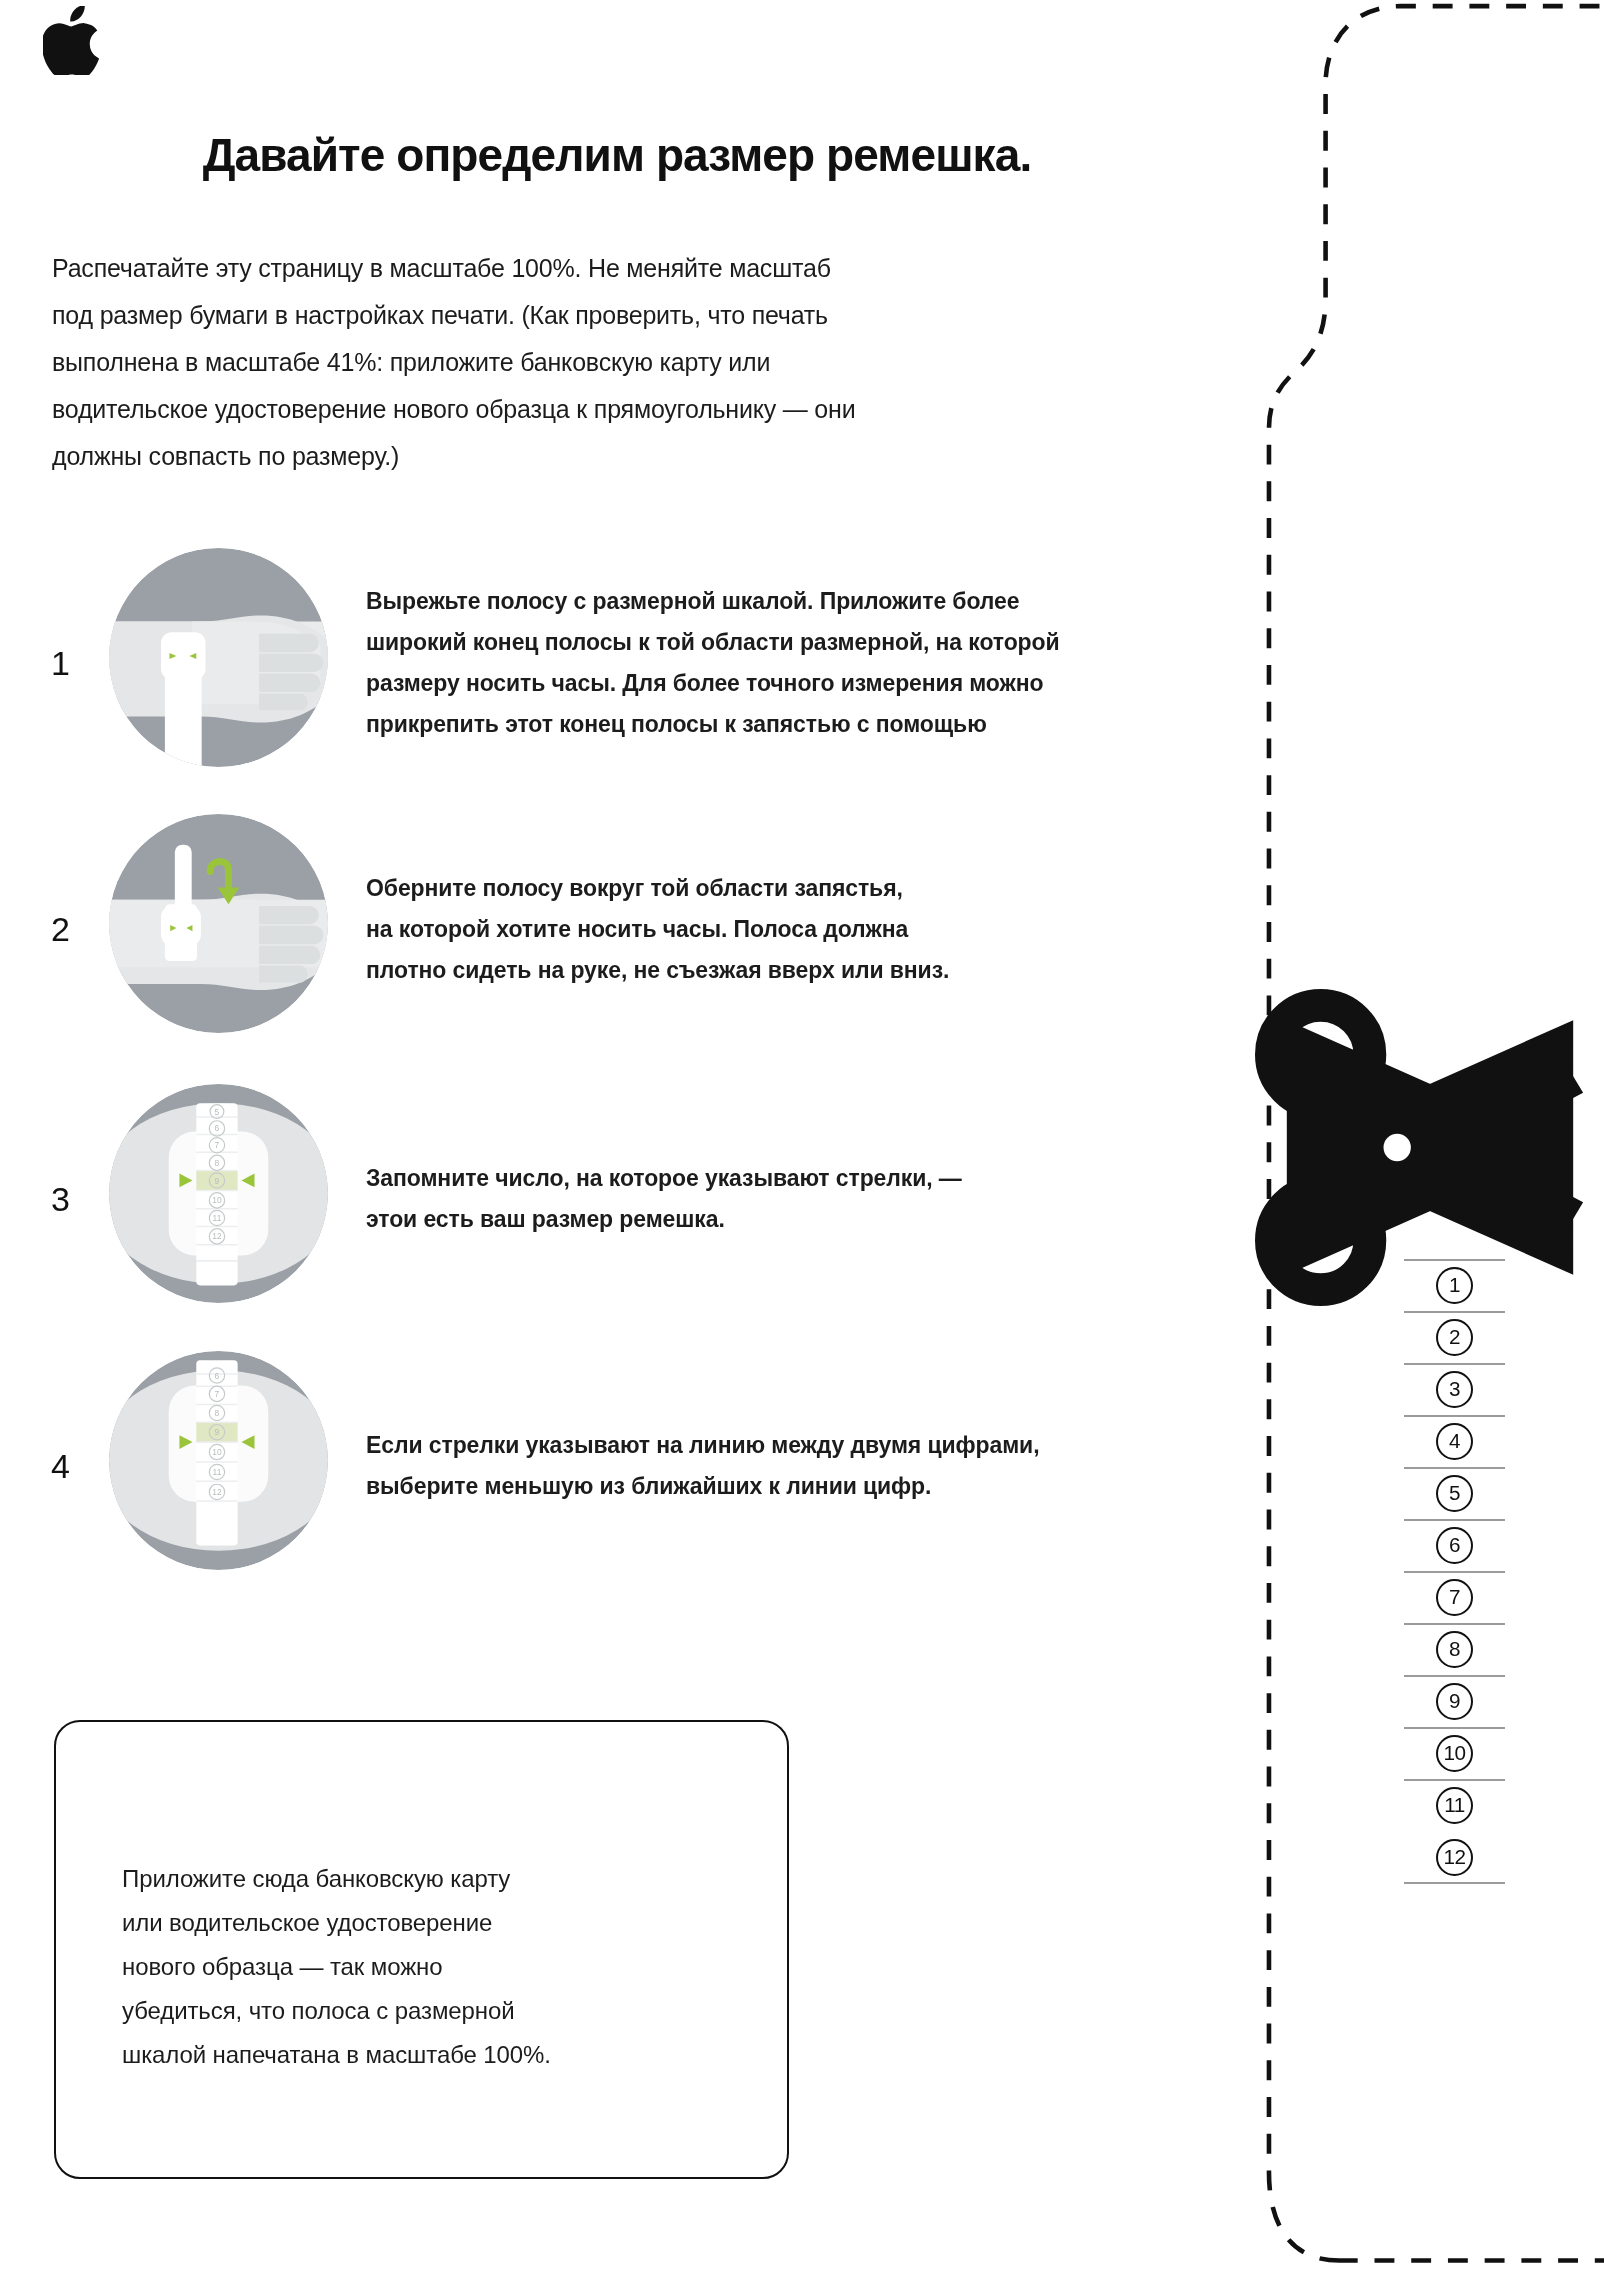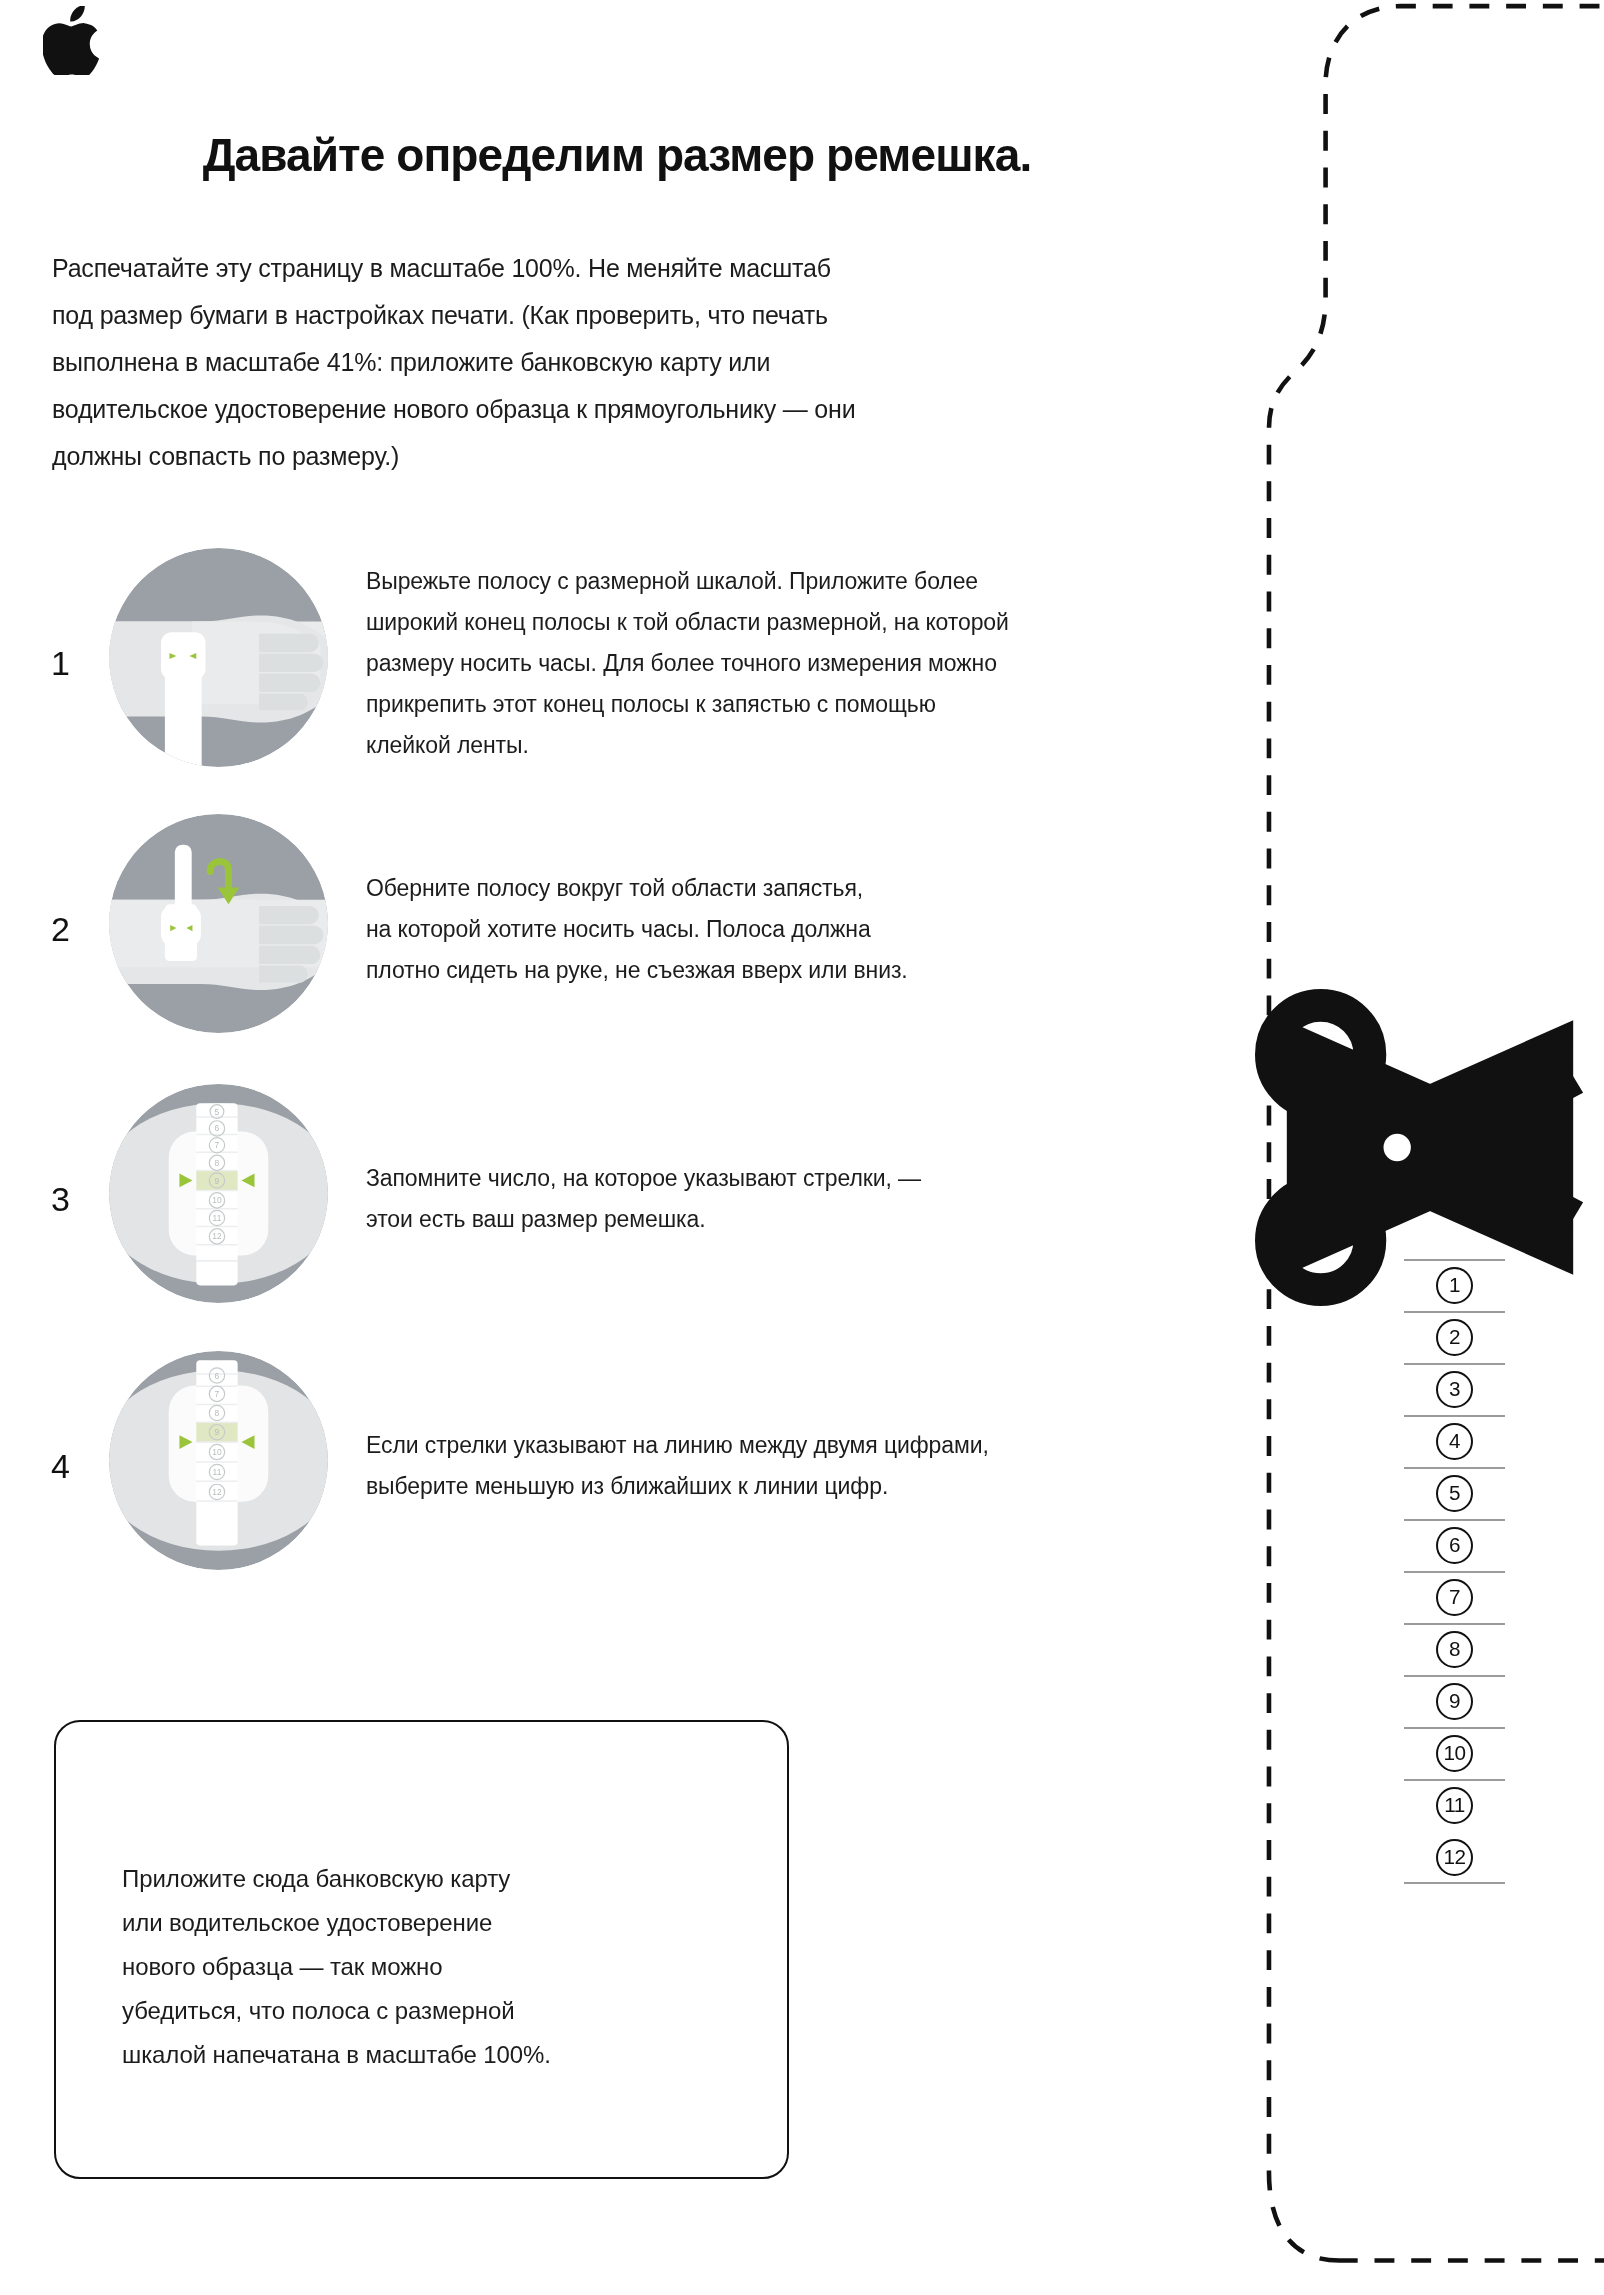--- a/index.html
+++ b/index.html
@@ -41,20 +41,21 @@
   }
   .step-fig{
     position:absolute;left:109px;top:12.2px;width:219px;height:219px;
     border-radius:50%;overflow:hidden;background:#ffffff;
   }
   .step-fig svg{display:block;width:219px;height:219px;}
   .step-text{
     position:absolute;left:366px;top:50%;transform:translateY(-50%);
     width:842px;font-size:23px;line-height:41px;color:#1c1c1c;
     letter-spacing:-0.1px;
+    font-weight:bold;
   }
   .step-text span{display:block;white-space:nowrap;}
 
   
   #step-1{position:absolute;top:0;left:0;right:0;height:253px;}
   #step-2{position:absolute;top:266px;left:0;right:0;height:253px;}
   #step-3{position:absolute;top:536px;left:0;right:0;height:253px;}
   #step-4{position:absolute;top:803px;left:0;right:0;height:253px;}
 
   
@@ -137,21 +138,20 @@
             <polygon points="79,137 88,141 79,145" fill="#9ac43a"></polygon>
             <polygon points="114,137 105,141 114,145" fill="#9ac43a"></polygon>
           </g>
         </svg>
       </div>
       <div class="step-text">
         <span>Вырежьте полосу с размерной шкалой. Приложите более</span>
         <span>широкий конец полосы к той области размерной, на которой</span>
         <span>размеру носить часы. Для более точного измерения можно</span>
         <span>прикрепить этот конец полосы к запястью с помощью</span>
-        <span>клейкой ленты.</span>
       </div>
     </div>
 
     <div class="step" id="step-2">
       <div class="step-num">2</div>
       <div class="step-fig">
         <svg viewBox="0 0 286 286" xmlns="http://www.w3.org/2000/svg">
           <defs>
               <clipPath id="c2">
                 <circle cx="143" cy="143" r="143"></circle>

